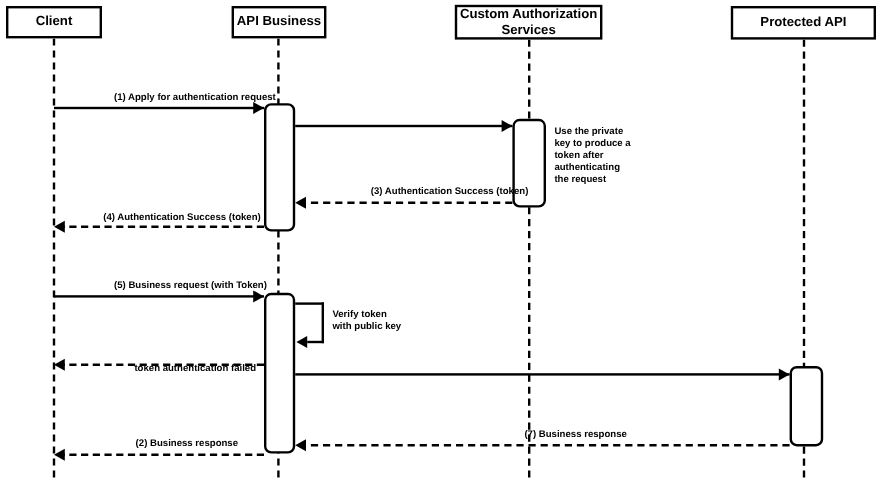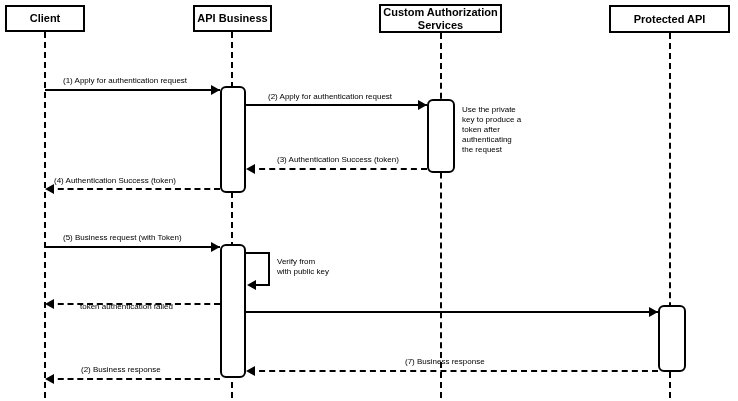--- a/index.html
+++ b/index.html
@@ -55,28 +55,29 @@
     width: 0;
     height: 0;
     border-top: 5px solid transparent;
     border-bottom: 5px solid transparent;
   }
   .arrowhead.right { border-left: 9px solid #000000; }
   .arrowhead.left  { border-right: 9px solid #000000; }
   .msg-label {
     position: absolute;
     font-size: 8px;
-    font-weight: normal;
+    font-weight: bold;
     white-space: nowrap;
     line-height: 9px;
+    margin-left: 32px;
   }
   .note-label {
     position: absolute;
     font-size: 8px;
-    font-weight: normal;
+    font-weight: bold;
     line-height: 10px;
     white-space: pre-line;
   }
 </style>
 </head>
 <body>
 
 <div class="canvas">
 
   <div class="lifeline" style="left:44px; top:32px; height:366px"></div>
@@ -102,21 +103,20 @@
   <div class="activation" style="left:427px; top:99px; width:28px; height:74px"></div>
   <div class="activation" style="left:220px; top:244px; width:26px; height:134px"></div>
   <div class="activation" style="left:658px; top:305px; width:28px; height:67px"></div>
 
   <div class="msg-line" style="left:45px; top:89px; width:175px"></div>
   <div class="arrowhead right" style="left:211px; top:85px"></div>
   <div class="msg-label" style="left:63px; top:76px">(1) Apply for authentication request</div>
 
   <div class="msg-line" style="left:246px; top:104px; width:181px"></div>
   <div class="arrowhead right" style="left:418px; top:100px"></div>
-  <div class="msg-label" style="left:268px; top:92px">(2) Apply for authentication request</div>
 
   <div class="note-label" style="left:462px; top:105px; width:66px">Use the private
 key to produce a
 token after
 authenticating
 the request</div>
 
   <div class="msg-line dashed" style="left:249px; top:168px; width:178px"></div>
   <div class="arrowhead left" style="left:246px; top:164px"></div>
   <div class="msg-label" style="left:277px; top:155px">(3) Authentication Success (token)</div>
@@ -126,21 +126,21 @@
   <div class="msg-label" style="left:54px; top:176px">(4) Authentication Success (token)</div>
 
   <div class="msg-line" style="left:45px; top:246px; width:175px"></div>
   <div class="arrowhead right" style="left:211px; top:242px"></div>
   <div class="msg-label" style="left:63px; top:233px">(5) Business request (with Token)</div>
 
   <div class="msg-line" style="left:246px; top:252px; width:24px"></div>
   <div class="vert-line" style="left:268px; top:252px; height:34px"></div>
   <div class="msg-line" style="left:256px; top:284px; width:14px"></div>
   <div class="arrowhead left" style="left:247px; top:280px"></div>
-  <div class="note-label" style="left:277px; top:257px; width:80px">Verify from
+  <div class="note-label" style="left:277px; top:257px; width:80px">Verify token
 with public key</div>
 
   <div class="msg-line dashed" style="left:48px; top:303px; width:172px"></div>
   <div class="arrowhead left" style="left:45px; top:299px"></div>
   <div class="msg-label" style="left:80px; top:302px">token authentication failed</div>
 
   <div class="msg-line" style="left:246px; top:311px; width:412px"></div>
   <div class="arrowhead right" style="left:649px; top:307px"></div>
 
   <div class="msg-line dashed" style="left:249px; top:370px; width:409px"></div>

